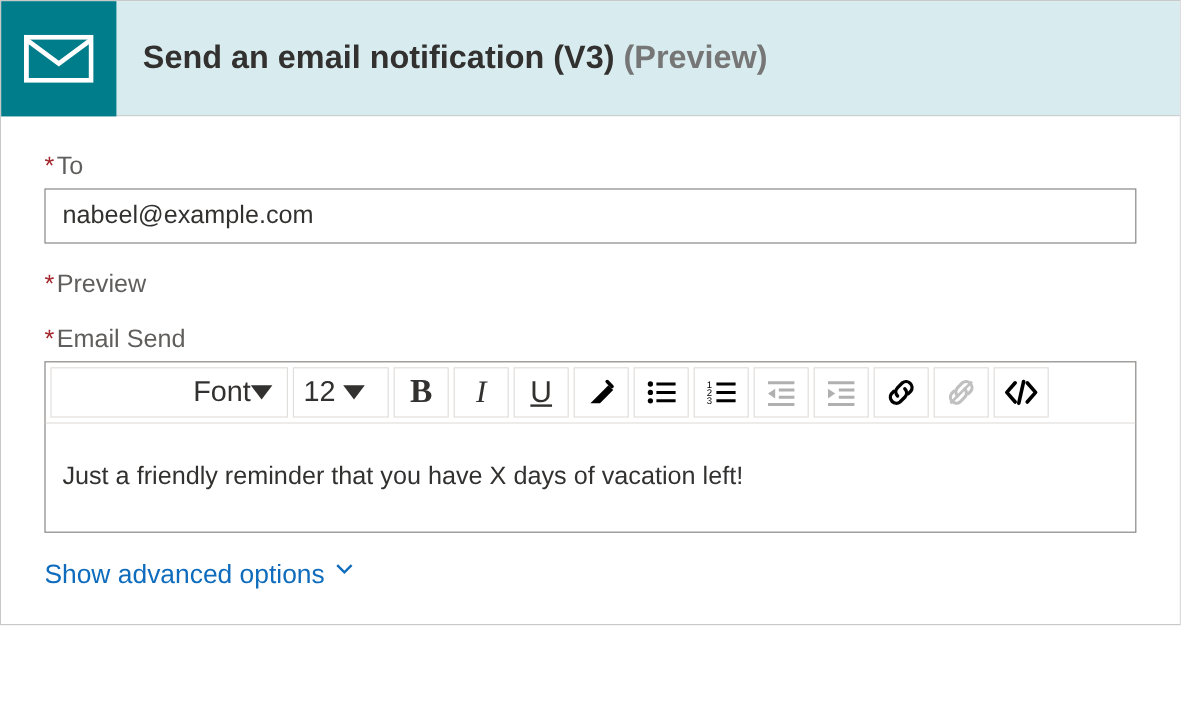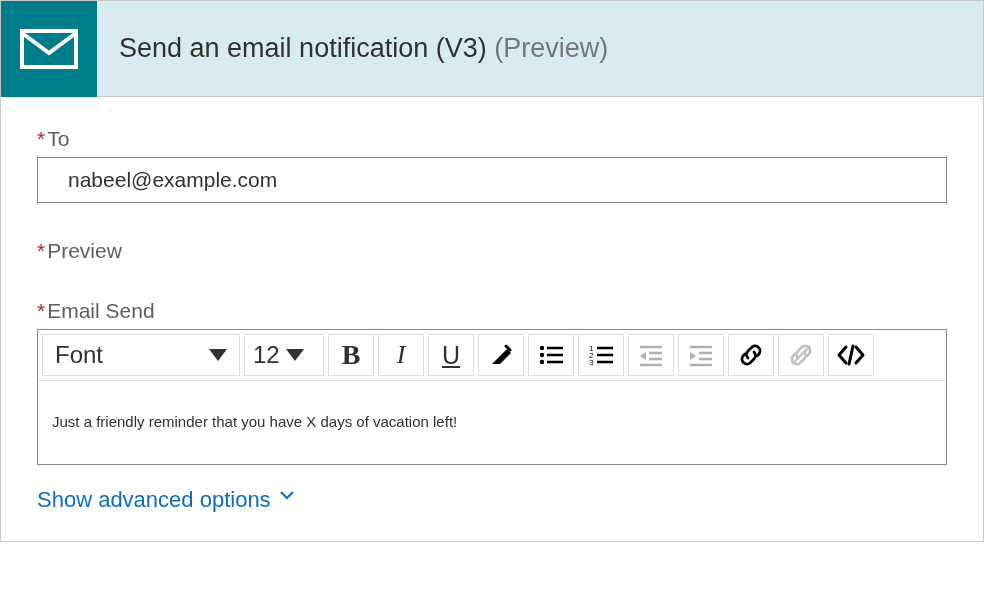--- a/index.html
+++ b/index.html
@@ -28,46 +28,46 @@
       display: flex;
       align-items: center;
       justify-content: center;
       flex-shrink: 0;
     }
     .icon-box svg { width: 58px; height: 40px; }
     .header-title {
       padding-left: 22px;
       font-size: 27px;
       color: #323130;
-      font-weight: 400;
+      font-weight: 700;
     }
     .header-title .preview {
       color: #767676;
     }
     .body {
       padding: 16px 36px 28px 36px;
       background: #fff;
     }
     .field {
       margin-top: 14px;
-      margin-bottom: 36px;
+      margin-bottom: 22px;
     }
     .label {
       font-size: 21px;
       color: #605e5c;
       margin-bottom: 6px;
     }
     .required {
       color: #a4262c;
       margin-right: 2px;
     }
     .text-input {
       width: 100%;
       border: 1px solid #8a8886;
-      padding: 10px 30px;
+      padding: 10px 14px;
       font-size: 21px;
       color: #323130;
       font-family: inherit;
       outline: none;
       background: #fff;
     }
     .editor {
       border: 1px solid #8a8886;
       background: #fff;
     }
@@ -84,21 +84,21 @@
       justify-content: center;
       border: 1px solid #e1dfdd;
       background: #fff;
       margin: 2px 2px;
       cursor: pointer;
       color: #323130;
     }
     .tb-btn.disabled { color: #b0b0b0; }
     .font-dd {
       width: 198px;
-      justify-content: space-between;
+      justify-content: flex-end;
       padding: 4px 12px;
       font-size: 24px;
     }
     .size-dd {
       width: 80px;
       justify-content: flex-start;
       padding: 4px 8px;
       font-size: 24px;
       gap: 6px;
     }
@@ -110,21 +110,21 @@
       width: 0; height: 0;
       border-left: 9px solid transparent;
       border-right: 9px solid transparent;
       border-top: 12px solid #323130;
     }
     .bold-letter { font-weight: 800; font-size: 28px; font-family: Georgia, serif; }
     .italic-letter { font-style: italic; font-size: 26px; font-family: Georgia, serif; }
     .underline-letter { text-decoration: underline; font-size: 25px; }
     .editor-content {
       padding: 32px 14px 34px 14px;
-      font-size: 15px;
+      font-size: 21px;
       color: #323130;
       min-height: 80px;
     }
     .adv-link {
       display: inline-flex;
       align-items: flex-start;
       gap: 8px;
       color: #0f6cbd;
       font-size: 22px;
       margin-top: 22px;

